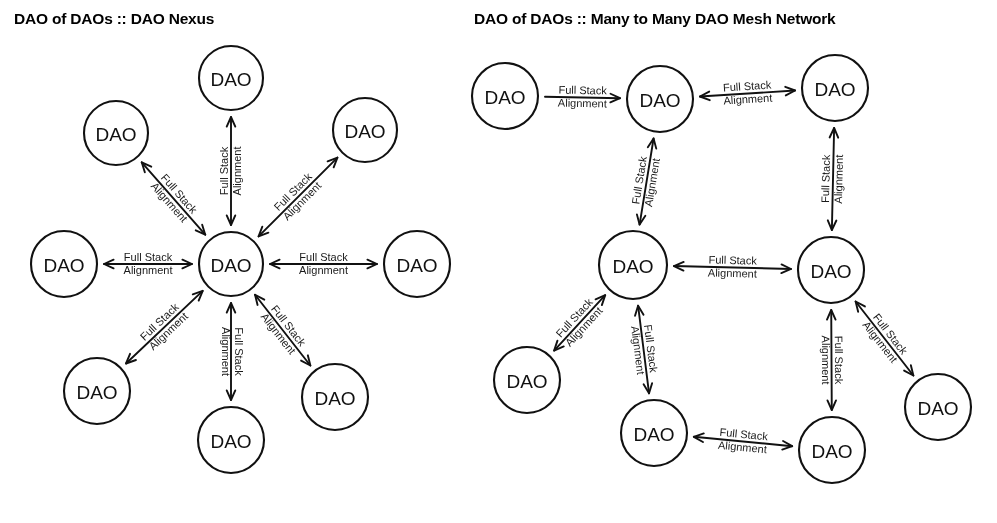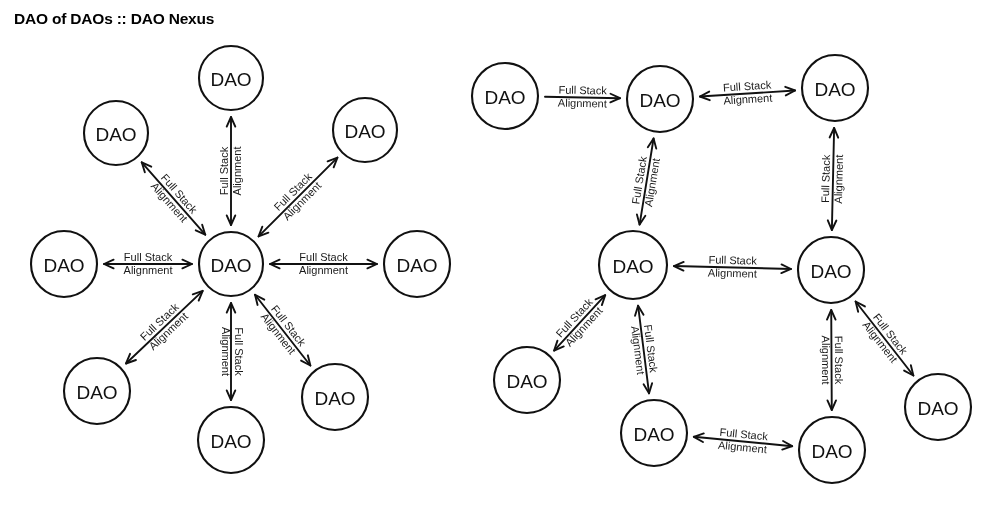--- a/index.html
+++ b/index.html
@@ -189,20 +189,21 @@
           </g>
           <g>
             <circle cx="335" cy="397" r="33" class="node-circle"></circle>
             <text x="335" y="398" class="node-label">DAO</text>
           </g>
         </g>
       </svg>
   </div>
 
   <div class="panel" id="panel-right">
+    <div class="panel-title" id="title-right">DAO of DAOs ::  Many to Many DAO Mesh Network</div>
     <svg class="canvas" id="svg-right" viewBox="450 0 547 523" preserveAspectRatio="xMinYMin meet">
         <g>
           <g>
             <line x1="544.9925099087009" y1="96.77404857887808" x2="620.0074900912991" y2="98.22595142112192" class="edge-line" stroke-linecap="round"></line>
             <path d="M 610.3389995571023 102.32110597133675 L 620.0074900912991 98.22595142112192 L 610.5047034166893 93.75973989267212" class="edge-line" stroke-linecap="round" stroke-linejoin="round" fill="none"></path>
             <g transform="translate(582.5,97.5) rotate(1.1088121277599294)">
               <text x="0" y="-3.5" class="edge-label">Full Stack</text>
               <text x="0" y="9.5" class="edge-label">Alignment</text>
             </g>
           </g>

